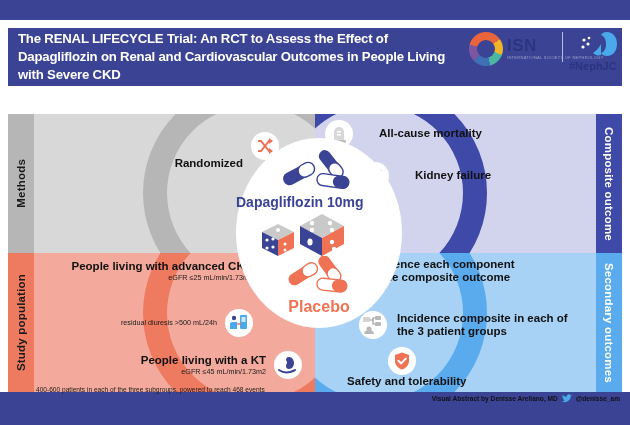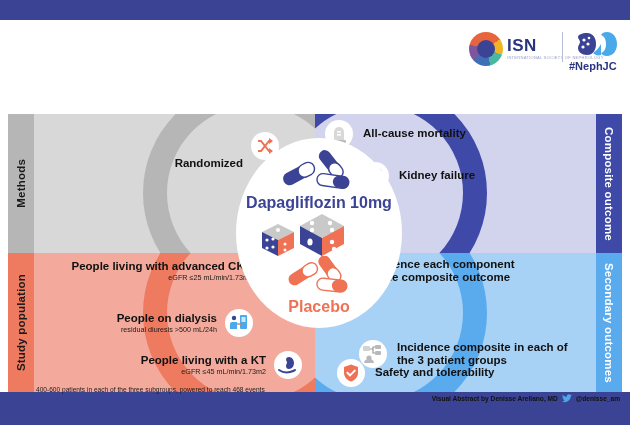--- a/index.html
+++ b/index.html
@@ -107,22 +107,22 @@
   #arc-secondary { left:  -52px; top:   -52px; border: 24px solid #5aaaee; }
 
   
   #center {
     position: absolute; left: 236px; top: 118px;
     width: 166px; height: 190px;
     background: #ffffff; border-radius: 50%;
     z-index: 6;
   }
   #drug-label {
-    position: absolute; top: 56px; width: 100%; text-align: center;
-    color: #3b4395; font-size: 16px; font-weight: bold;
+    position: absolute; top: 56px; width: 100%; 
+    color: #3b4395; font-size: 14px; font-weight: bold;
   }
   #placebo-label {
     position: absolute; top: 160px; width: 100%; text-align: center;
     color: #ef7254; font-size: 16px; font-weight: bold;
   }
   .pill-group { position: absolute; width: 100%; height: 40px; }
   #pills-drug { top: 12px; }
   #pills-placebo { top: 118px; }
   #dice-zone { position: absolute; top: 72px; left: 22px; width: 124px; height: 52px; }
 
@@ -139,32 +139,32 @@
   
   #m-row1 { right: 36px; top: 8px;  }
   #m-row2 { right: 72px; top: 48px; }
   #m-row3 { right: 96px; top: 102px;}
   #m-row1 .rlabel, #m-row2 .rlabel, #m-row3 .rlabel { margin-right: 8px; text-align: right; margin-top: 35px; }
 
   
   #c-row1 { left: 10px;  top: 6px;  }
   #c-row2 { left: 46px;  top: 48px; }
   #c-row3 { left: 66px;  top: 100px;}
-  #c-row1 .rlabel, #c-row2 .rlabel, #c-row3 .rlabel { margin-left: 10px; }
+  #c-row1 .rlabel, #c-row2 .rlabel, #c-row3 .rlabel { margin-left: 26px; }
 
   
   #s-row1 { right: 26px; top: 4px;   }
   #s-row2 { right: 62px; top: 56px;  }
   #s-row3 { right: 13px; top: 98px;  }
   #s-row1 .rlabel, #s-row2 .rlabel, #s-row3 .rlabel { margin-right: 8px; text-align: right; }
 
   
   #x-row1 { left: 14px; top: 4px;   }
-  #x-row2 { left: 44px; top: 58px; margin-top: 29px;  }
-  #x-row3 { left: 22px; top: 106px; }
+  #x-row2 { left: 44px; top: 58px;  }
+  #x-row3 { left: 22px; top: 94px; flex-direction: column; }
   #x-row1 .rlabel, #x-row2 .rlabel, #x-row3 .rlabel { margin-left: 10px; }
 
   
   #note-power {
     position: absolute; left: 36px; top: 366px;
     font-size: 6.6px; color: #1a1a1a; z-index: 8;
   }
   #note-abbrev {
     position: absolute; left: 8px; top: 376px;
     font-size: 7.6px; font-weight: bold; color: #111; z-index: 8;
@@ -174,20 +174,23 @@
     display: flex; align-items: center; gap: 4px; z-index: 8;
   }
   #credit .ctext { font-size: 6.6px; font-weight: bold; color: #111; }
   #credit .chandle { font-size: 6.6px; font-weight: bold; color: #111; }
 </style>
 </head>
 <body>
 
 <div id="frame">
 
+  <div id="titlebar">
+    <div id="title-text">The RENAL LIFECYCLE Trial: An RCT to Assess the Effect of Dapagliflozin on Renal and Cardiovascular Outcomes in People Living  with Severe CKD</div>
+  </div>
 
   <div id="logo-zone">
     <div class="isn-ring"></div>
     <div class="isn-word">ISN</div>
     <div class="isn-sub">INTERNATIONAL SOCIETY OF NEPHROLOGY</div>
     <div class="logo-div"></div>
     <svg class="kidney-pair" viewBox="0 0 50 28">
       <path d="M16 3c6 0 9 5 9 11s-3 11-9 11c-5 0-9-3-9-7 0-3 2-4 2-6s-2-3-2-5c0-2 4-4 9-4z" fill="#3b4395"></path>
       <circle cx="13" cy="10" r="1.6" fill="#fff"></circle>
         <circle cx="17" cy="14" r="1.6" fill="#fff"></circle>
@@ -266,21 +269,20 @@
         <svg width="22" height="22" viewBox="0 0 22 22">
           <path d="M13 3c4 0 6 4 6 8s-2 8-6 8c-2 0-3-1-4-2 2-1 3-3 3-6s-1-5-3-6c1-1 2-2 4-2z" fill="#b9b9b9"></path>
           <circle cx="8" cy="11" r="5.4" fill="#4a4a4a"></circle>
           <path d="M5.5 8.5l5 5M10.5 8.5l-5 5" stroke="#ffffff" stroke-width="1.6"></path>
         </svg>
       </div>
     </div>
 
     <div class="row" id="s-row2">
       <div class="rlabel">
-        <span>People on dialysis</span>
         <span class="rsub">residual diuresis &gt;500 mL/24h</span>
       </div>
       <div class="icon-c">
         <svg width="22" height="20" viewBox="0 0 22 20">
           <rect x="12" y="2" width="7" height="14" rx="1" fill="#4aa9e8"></rect>
           <rect x="13.5" y="4" width="4" height="5" fill="#cfe7fa"></rect>
           <path d="M2 16v-5a2 2 0 0 1 2-2h5v7z" fill="#4aa9e8"></path>
           <circle cx="6" cy="5" r="2.2" fill="#3b4395"></circle>
           <path d="M9 11h4" stroke="#ef7254" stroke-width="1.4"></path>
         </svg>

